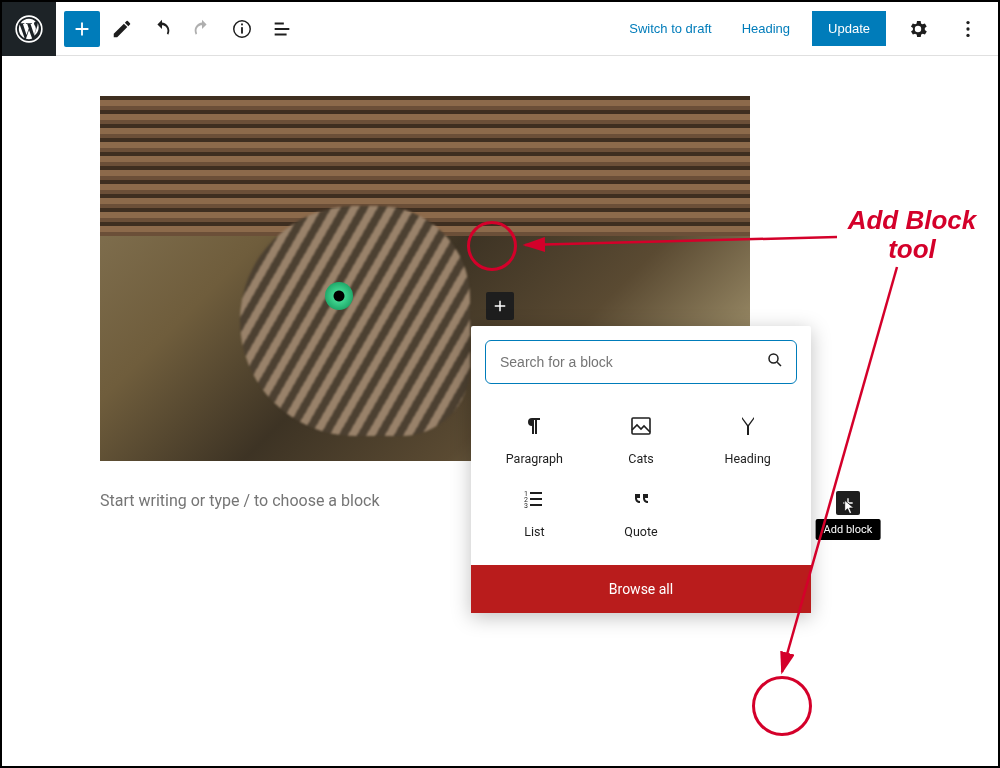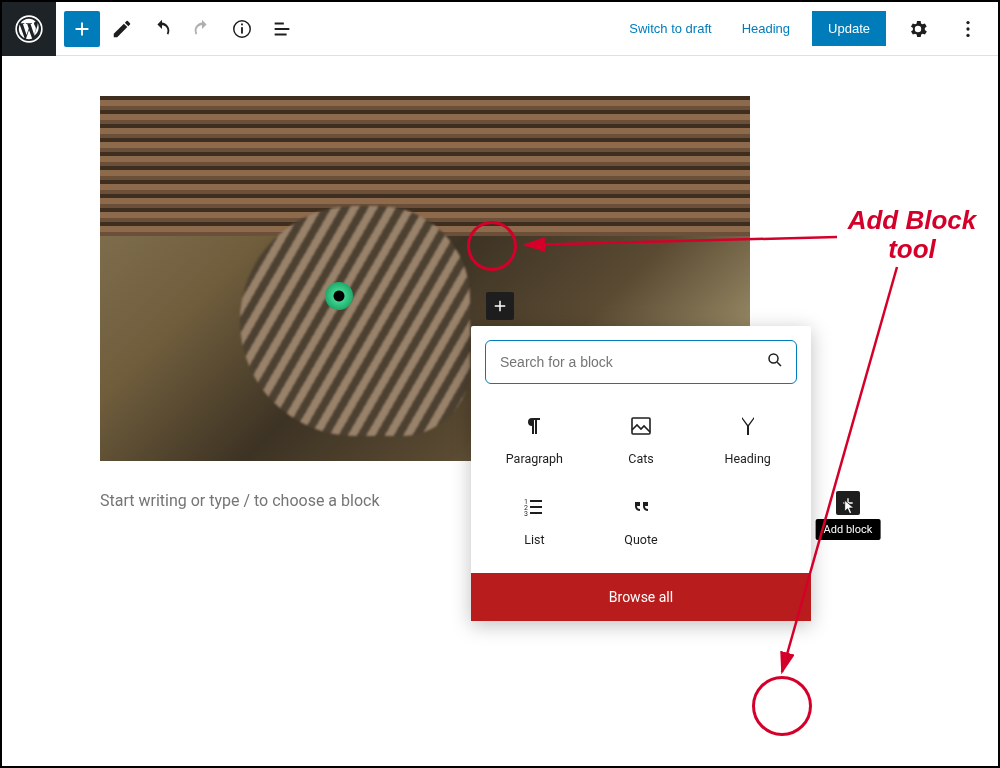--- a/index.html
+++ b/index.html
@@ -135,21 +135,21 @@
     margin: 14px; padding: 10px 12px;
     border: 1.5px solid #007cba; border-radius: 6px;
     display: flex; align-items: center;
   }
   .inserter-search input {
     flex: 1; border: none; outline: none; font-size: 14px;
   }
   .block-grid {
     display: grid; grid-template-columns: repeat(3, 1fr);
     padding: 8px 10px 18px 10px;
-    row-gap: 13px;
+    row-gap: 5px;
   }
   .block-item {
     display: flex; flex-direction: column; align-items: center;
     gap: 10px; cursor: pointer; padding: 8px 4px;
     font-size: 12.5px; color: #1e1e1e;
   }
   .block-item svg { width: 24px; height: 24px; }
   .browse-all {
     background: #b91c1c; color: #fff; text-align: center;
     padding: 16px; font-size: 14px; cursor: pointer;

